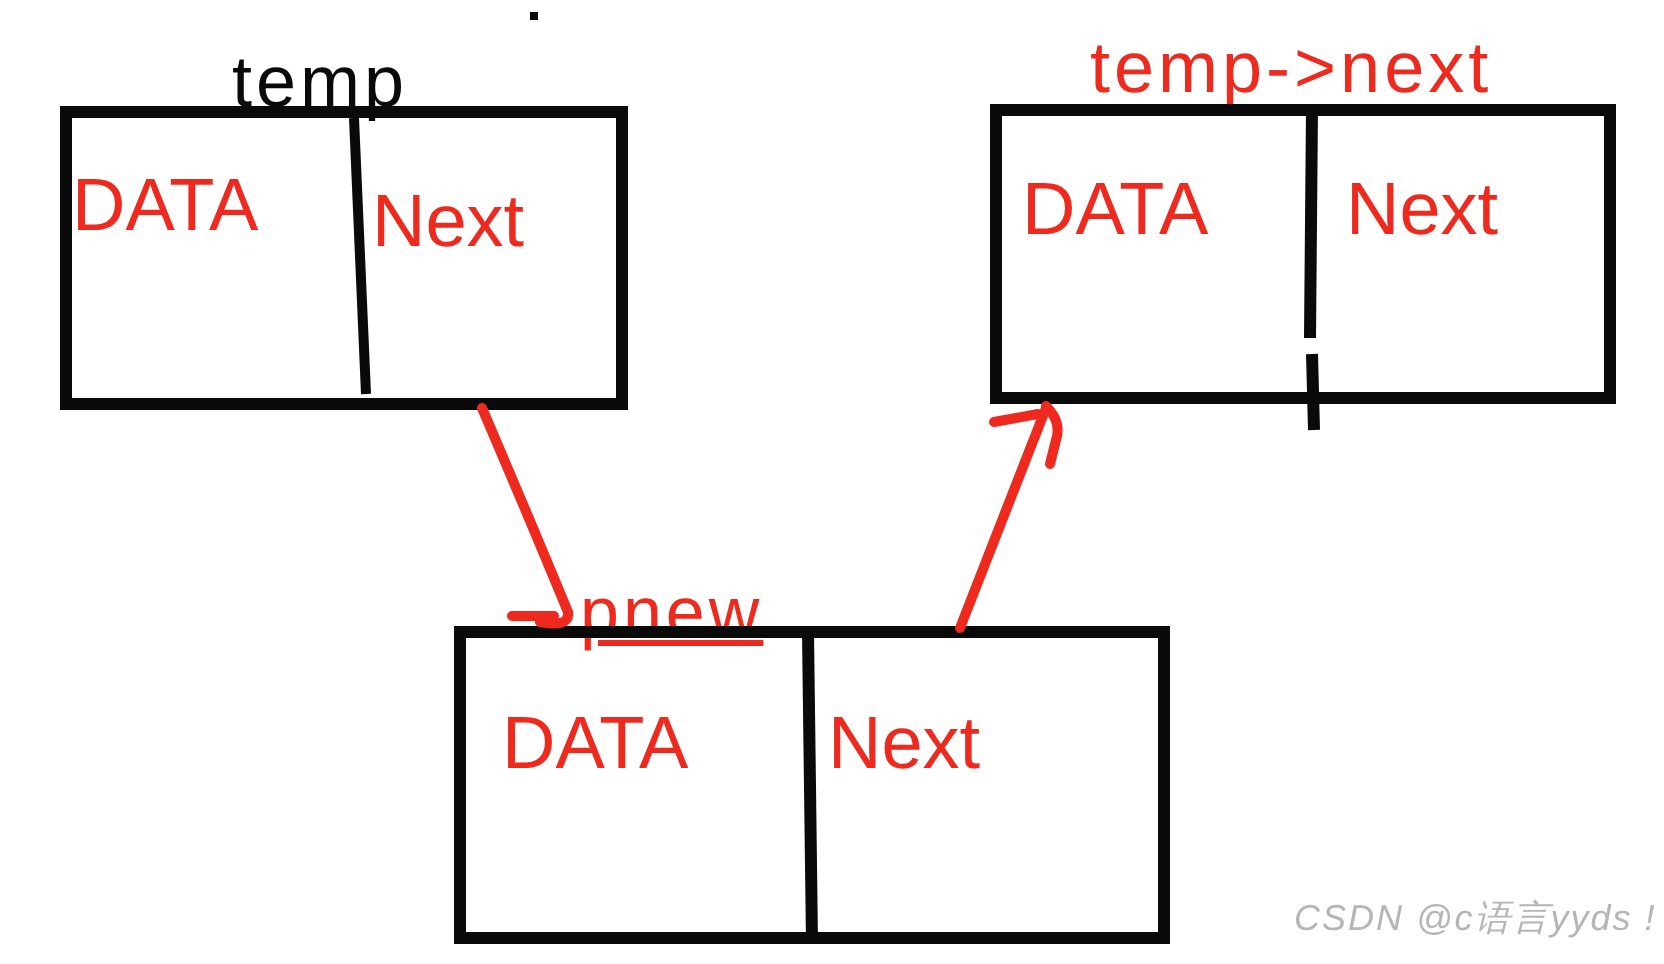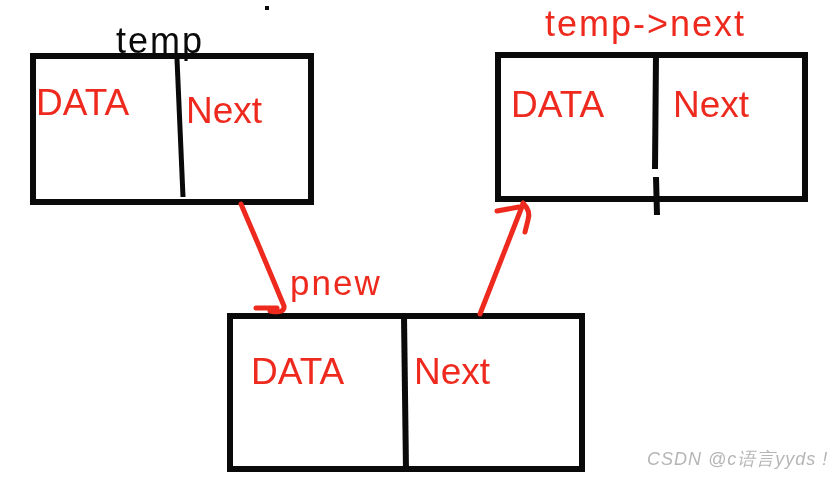--- a/index.html
+++ b/index.html
@@ -30,22 +30,22 @@
   .box-pnew{left:227px;top:313px;width:358px;height:159px;}
   .lbl{
     position:absolute;
     line-height:1;
     white-space:nowrap;
     user-select:none;
   }
   .ink{color:var(--ink-black);}
   .red{color:var(--accent-red);}
   .title-temp{left:116px;top:23px;font-size:36px;letter-spacing:2px;}
-  .title-temp-next{left:545px;top:6px;font-size:36px;letter-spacing:2px;text-align:center;}
-  .title-pnew{left:290px;top:265px;font-size:35px;letter-spacing:2px;}
+  .title-temp-next{left:545px;top:16px;font-size:36px;letter-spacing:2px;text-align:center;}
+  .title-pnew{left:290px;top:289px;font-size:35px;letter-spacing:2px;text-decoration:underline;}
   .cell{font-size:37px;}
   .temp-data{left:36px;top:84px;}
   .temp-next-cell{left:186px;top:92px;}
   .tn-data{left:511px;top:86px;}
   .tn-next-cell{left:673px;top:86px;}
   .pnew-data{left:251px;top:353px;}
   .pnew-next-cell{left:414px;top:353px;}
   .overlay{
     position:absolute;left:0;top:0;width:832px;height:482px;
     pointer-events:none;

